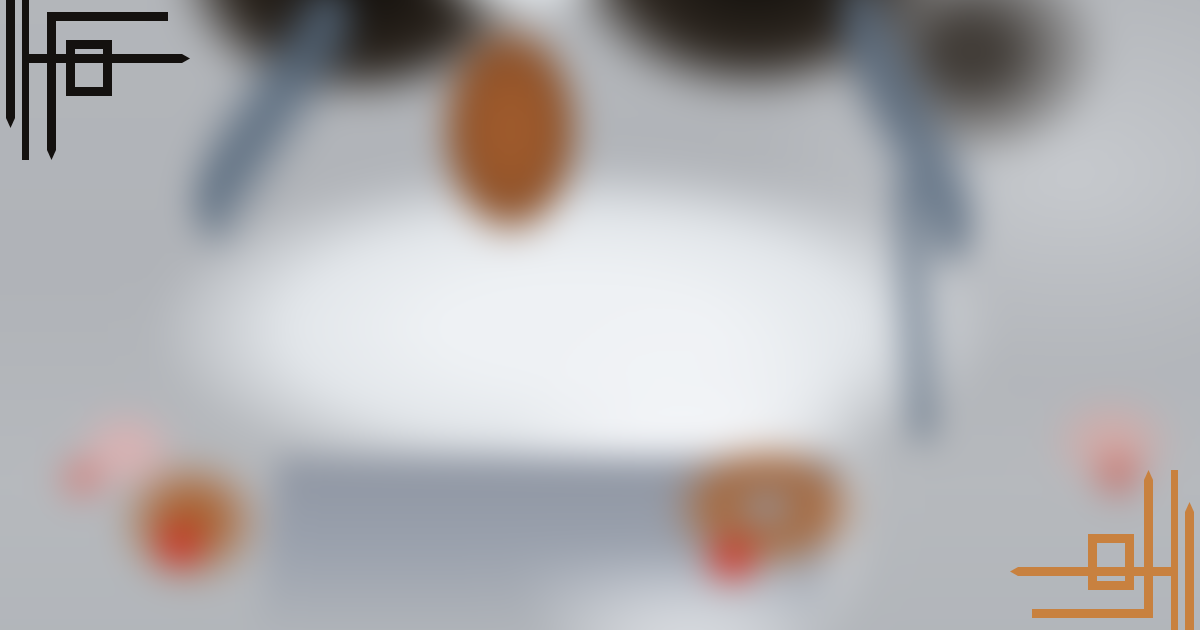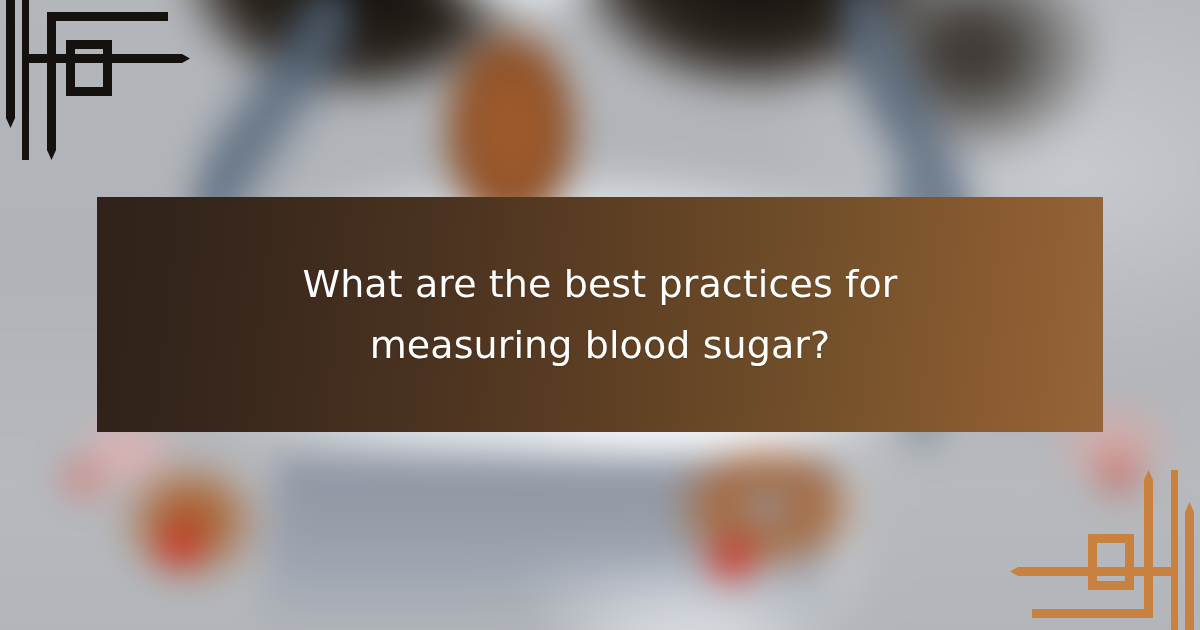--- a/index.html
+++ b/index.html
@@ -304,17 +304,14 @@
     <g fill="#c8813f" transform="translate(190,175) rotate(180)">
       <path d="M6 0 H15 V118 L10.5 128 L6 118 Z"></path>
       <path d="M22 0 H29 V160 H22 Z"></path>
       <path d="M47 12 H56 V150 L51.5 160 L47 150 Z"></path>
       <path d="M47 12 H168 V21 H47 Z"></path>
       <path d="M29 54 H182 L190 58.5 L182 63 H29 Z"></path>
       <path d="M66 40 H112 V96 H66 Z M75 49 V87 H103 V49 Z"></path>
     </g>
   </svg>
 
-  <div class="banner">
-    <h1 class="banner-title">What are the best practices for measuring blood sugar?</h1>
-  </div>
 
 </div>
 
 </body></html>

